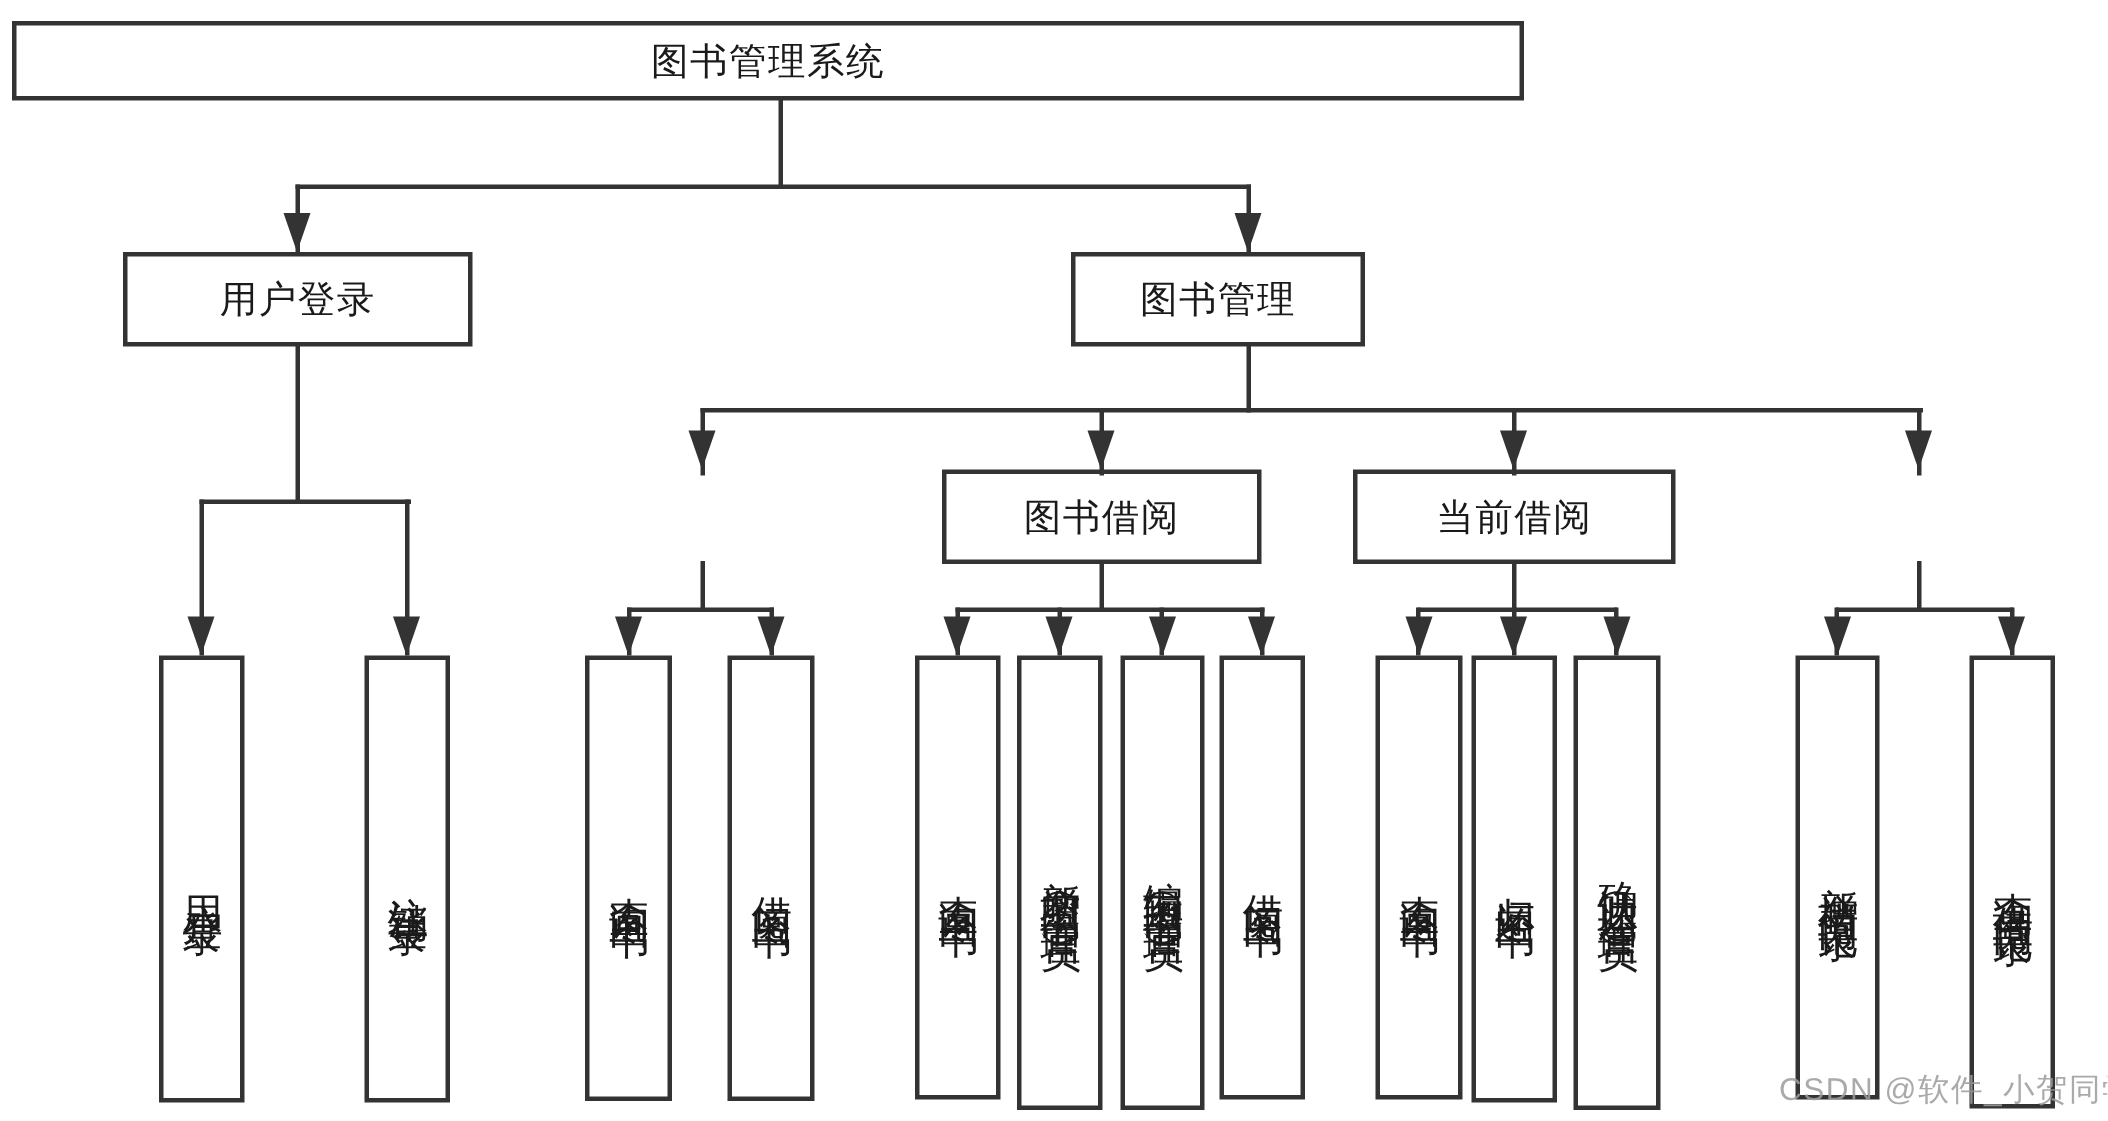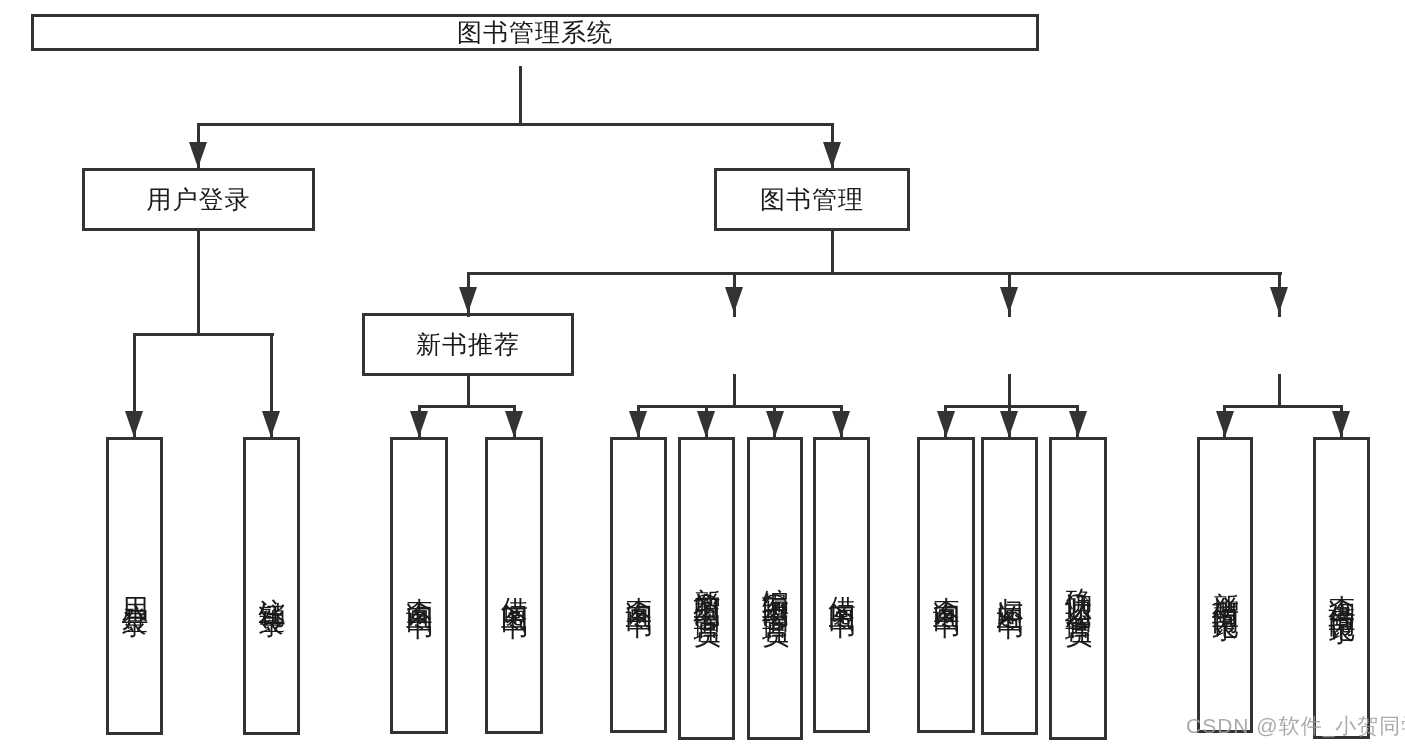--- a/index.html
+++ b/index.html
@@ -25,29 +25,30 @@
   .wm{
     position:absolute;left:1186px;top:712px;font-size:21px;color:#9c9c9c;
     opacity:.85;white-space:nowrap;z-index:5;letter-spacing:1px;
   }
 </style>
 </head>
 <body>
 
 <div id="canvas">
 
-  <div class="b h" style="left:31px;top:14px;width:1008px;height:37px;text-align:right;">图书管理系统</div>
+  <div class="b h" style="left:8px;top:14px;width:1008px;height:53px;text-align:right;">图书管理系统</div>
 
   <div class="b h" style="left:82px;top:168px;width:233px;height:63px;">用户登录</div>
 
   <div class="b h" style="left:714px;top:168px;width:196px;height:63px;">图书管理</div>
 
-  <div class="b h" style="left:362px;top:313px;width:212px;height:63px;">新书推荐</div>
 
+  <div class="b h" style="left:628px;top:313px;width:213px;height:63px;">图书借阅</div>
 
+  <div class="b h" style="left:902px;top:313px;width:215px;height:63px;">当前借阅</div>
 
 
   <div class="b v" style="left:106px;top:437px;width:57px;height:298px;">用户登录</div>
 
   <div class="b v" style="left:243px;top:437px;width:57px;height:298px;">注销登录</div>
 
   <div class="b v" style="left:390px;top:437px;width:58px;height:297px;">查询图书</div>
 
   <div class="b v" style="left:485px;top:437px;width:58px;height:297px;">借阅图书</div>
 

